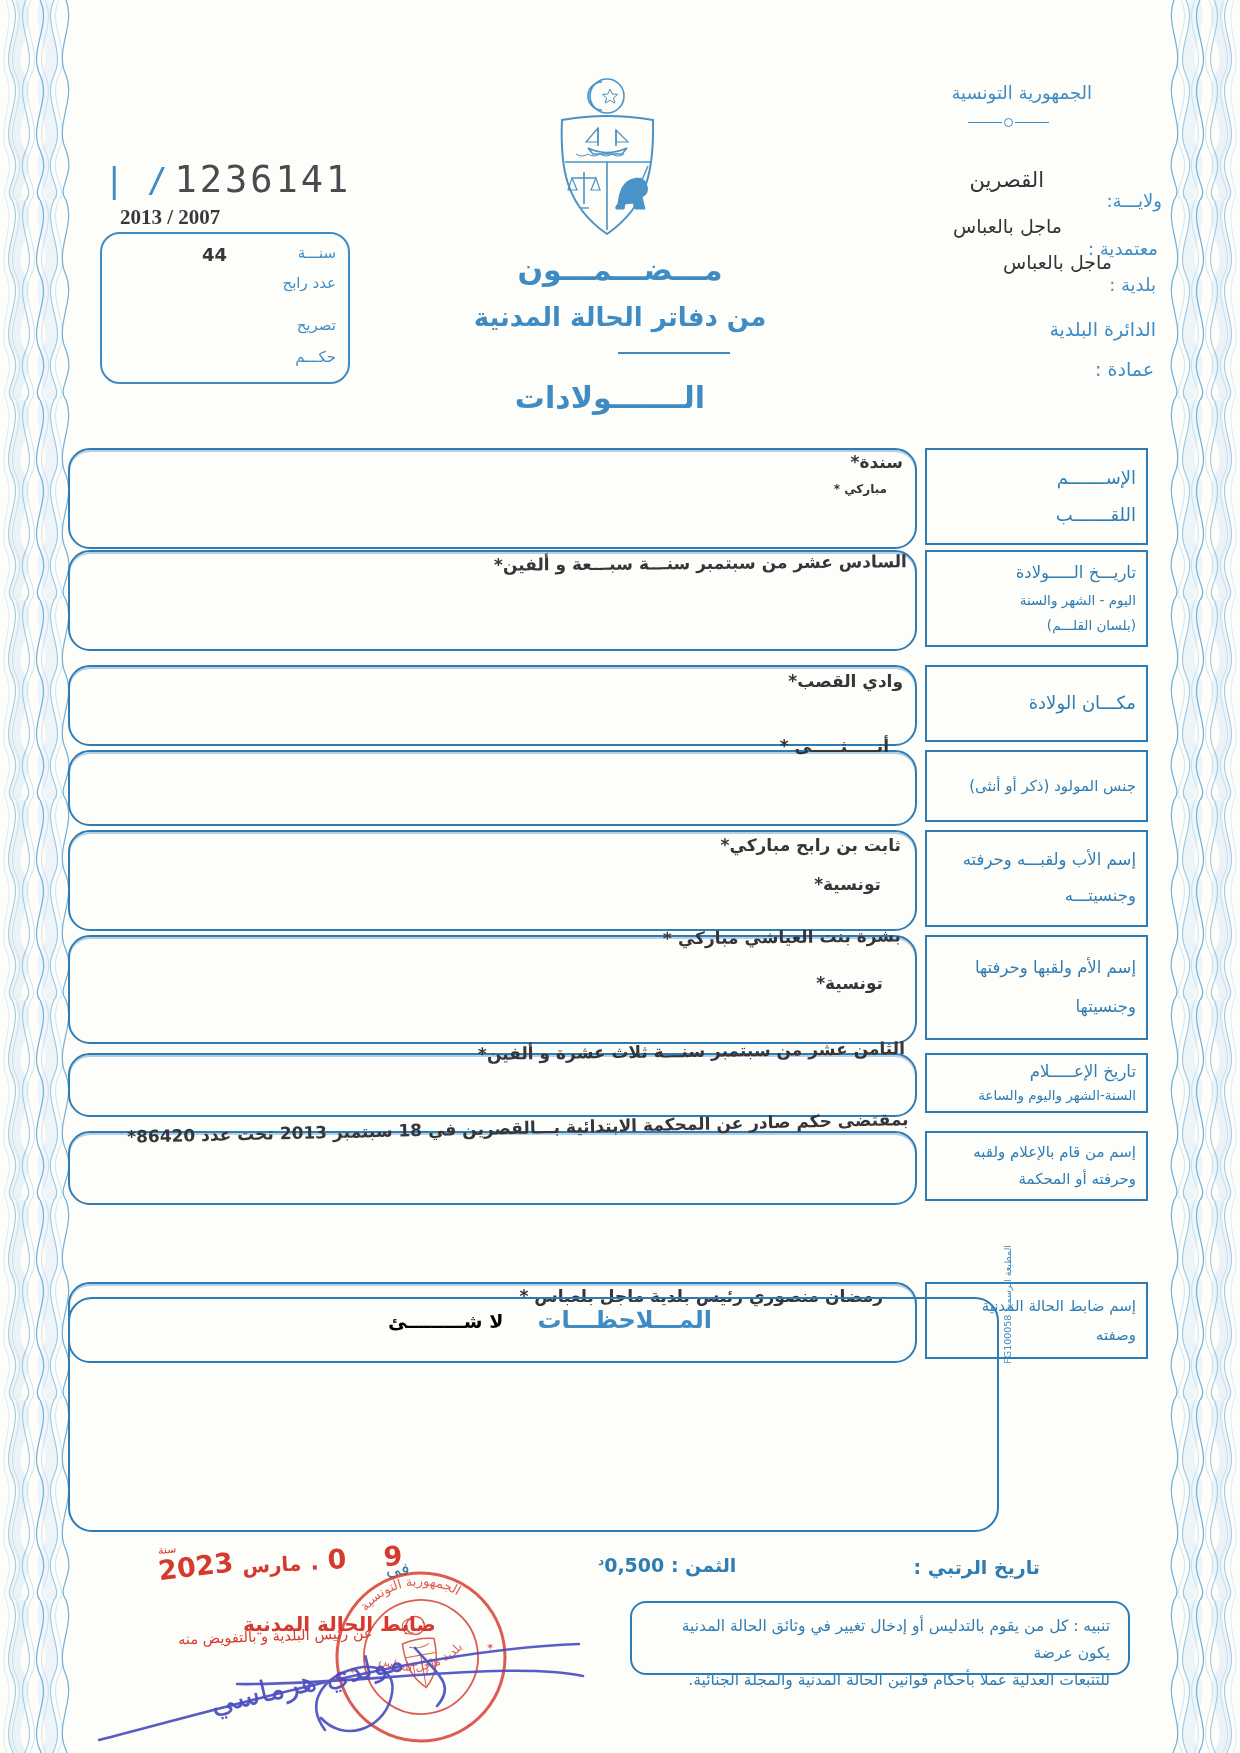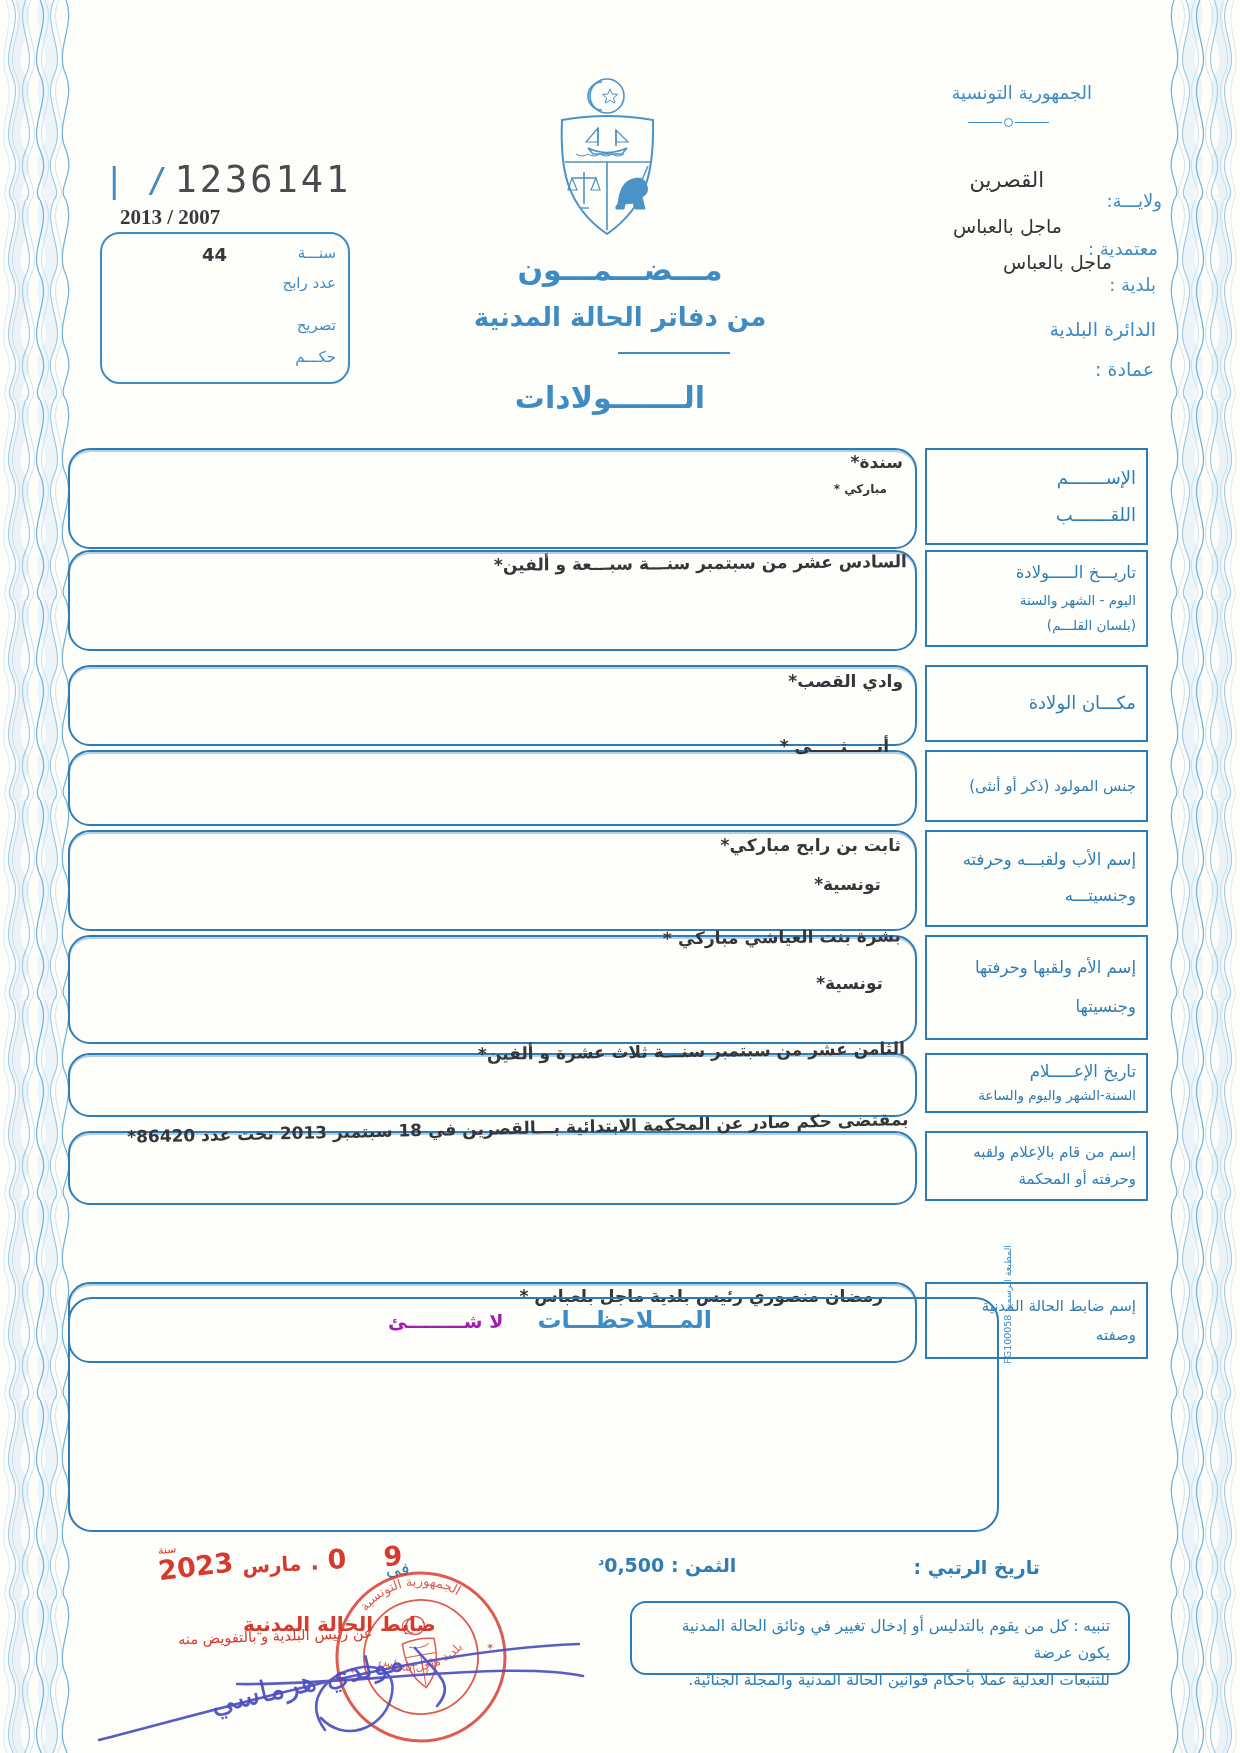--- a/index.html
+++ b/index.html
@@ -32,21 +32,21 @@
   .vbox{position:absolute;left:0;top:0;width:845px;height:100%;border:2px solid #2e7cb5;border-radius:22px;
         box-shadow:inset 0 2px 0 rgba(46,124,181,.35);}
   .lbox{position:absolute;right:0;top:0;width:223px;height:100%;border:2.4px solid #2e7cb5;
         display:flex;flex-direction:column;justify-content:space-evenly;direction:rtl;text-align:right;padding:2px 10px;box-sizing:border-box;}
   .lab{font-size:16.5px;color:#2f7db2;line-height:1.25;}
   .lab.sm{font-size:13.5px;}
   .val{position:absolute;font-size:17px;font-weight:bold;color:#35353a;direction:rtl;white-space:nowrap;}
   
   .obsbox{left:68px;top:1297px;width:927px;height:231px;border:2.2px solid #2e7cb5;border-radius:24px;}
   .obs-title{left:552px;top:1306px;width:160px;text-align:center;font-size:24px;font-weight:bold;color:#3f8cc4;direction:rtl;}
-  .obs-val{left:388px;top:1310px;font-size:19px;font-weight:bold;color:#a21caf;direction:rtl;}
+  .obs-val{left:388px;top:1310px;font-size:19px;font-weight:bold;color:#000000;direction:rtl;}
   
   .order-lab{right:200px;top:1556px;font-size:19px;font-weight:bold;color:#2f7db2;direction:rtl;}
   .price{left:598px;top:1554px;font-size:19px;font-weight:bold;color:#2f7db2;direction:rtl;}
   .price sup{font-size:12px;}
   .in-lab{left:386px;top:1558px;font-size:18px;color:#2f7db2;}
   .dstamp{left:158px;top:1546px;display:flex;align-items:baseline;gap:9px;color:#d6392d;transform:rotate(-3deg);}
   .dstamp .y{font-size:27px;font-weight:bold;transform:rotate(-4deg);position:relative;}
   .dstamp .hint{position:absolute;top:-11px;left:2px;font-size:11px;font-weight:normal;}
   .dstamp .m{font-size:20px;font-weight:bold;}
   .dstamp .dot{font-size:22px;font-weight:bold;}

